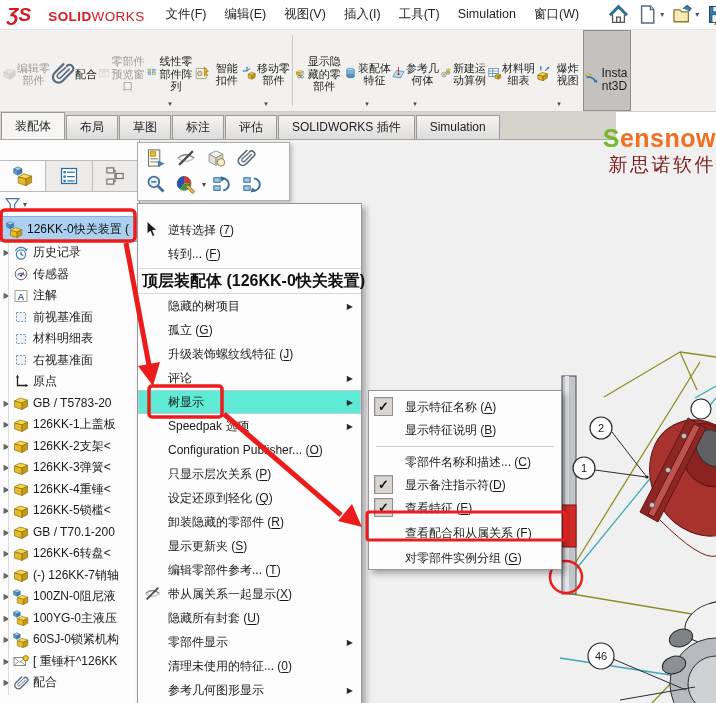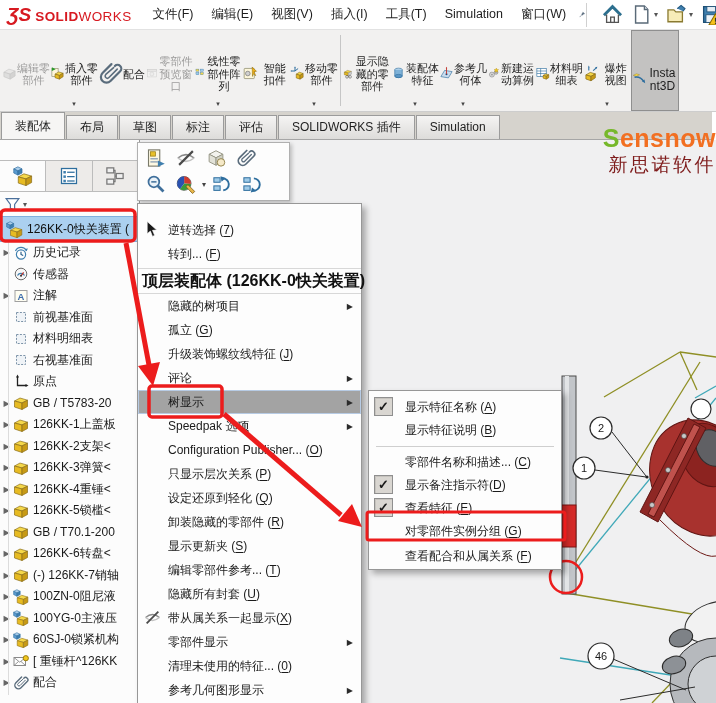--- a/index.html
+++ b/index.html
@@ -3,21 +3,21 @@
 <meta charset="utf-8">
 <style>
   html,body{margin:0;padding:0;background:#fff}
   #app{position:relative;width:716px;height:703px;overflow:hidden;font-family:"Liberation Sans",sans-serif;background:#fff;user-select:none}
   .ic{display:inline-block;line-height:0}
   .ic svg{width:100%;height:100%}
 
   
   #menubar{position:absolute;left:0;top:0;width:716px;height:30px;background:#fff;border-bottom:1px solid #e2e2e2;display:flex;align-items:center;box-sizing:border-box}
   .logo{display:flex;align-items:baseline;margin-left:7px;white-space:nowrap}
-  .logo-glyph{font-weight:bold;font-style:italic;font-size:19px;margin-right:4px}
+  .logo-glyph{font-weight:bold;font-style:italic;font-size:19px;margin-right:17px}
   .logo-solid{font-weight:bold;font-size:13.5px;letter-spacing:.4px}
   .logo-works{font-weight:normal;font-size:13.5px;letter-spacing:.4px}
   #menus{display:flex;margin-left:12px}
   .menu-item{padding:0 9px;font-size:12.5px;color:#1e1e1e;line-height:29px;white-space:nowrap}
   #pin{width:17px;height:17px;margin-left:4px}
   #mb-spacer{flex:1}
   #mb-sep{width:1px;height:24px;background:#d0d0d0;margin-right:12px}
   .mb-btn{display:flex;align-items:center;margin:0 4px}
   .mb-btn .ic{width:21px;height:21px}
   .mb-caret{font-size:8px;color:#555;margin-left:2px}
@@ -28,21 +28,21 @@
   .rbtn{width:48px;display:flex;flex-direction:row;align-items:center;padding-top:5px;position:relative;flex:none;box-sizing:border-box}
   .rbtn .ic{width:25px;height:25px}
   .rlabel{font-size:11px;line-height:12.5px;text-align:center;color:#1e1e1e;margin-top:2px;word-break:break-all}
   .rbtn.disabled{opacity:.42}
   .rcaret{position:absolute;bottom:3px;left:50%;transform:translateX(-50%);font-size:7px;color:#444}
   .ribbon-sep{width:1px;background:#c6c6c6;margin:5px 2px;flex:none}
   .rbtn.active{background:#c3c2c1;border:1px solid #8f8f8f;width:48px;justify-content:center;padding-top:16px}
   .rbtn.active .rlabel{font-size:12px}
 
   
-  #cmdtabs{position:absolute;left:0;top:112px;width:712px;height:28px;background:#d6d3cd;border-bottom:1px solid #a6a6a6;display:flex;align-items:flex-end;padding-left:1px;box-sizing:border-box}
+  #cmdtabs{position:absolute;left:0;top:112px;width:616px;height:28px;background:#d6d3cd;border-bottom:1px solid #a6a6a6;display:flex;align-items:flex-end;padding-left:1px;box-sizing:border-box}
   .tab{height:23px;line-height:23px;padding:0 13px;font-size:12px;background:linear-gradient(#f5f4f3,#dddcda);border:1px solid #9b9b9b;border-bottom:none;margin-right:1px;color:#1e1e1e;white-space:nowrap}
   .tab.active{background:#f6f5f4;height:26px;line-height:26px}
 
   
   #workspace{position:absolute;left:0;top:140px;width:716px;height:563px;background:#f0f0f1}
   #gfx{position:absolute;left:0;top:0}
   .olive{stroke:#8f8f25;stroke-width:1.3;fill:none}
   .cyan{stroke:#3fa8b8;stroke-width:1.3;fill:none}
   .leader{stroke:#2b2b2b;stroke-width:1;fill:none}
   .balloon{fill:#fff;stroke:#2b2b2b;stroke-width:1.2}
@@ -73,21 +73,21 @@
   #minitb{position:absolute;left:137px;top:2px;width:153px;height:59px;background:#fdfdfd;border:1px solid #b0b0b0;box-shadow:2px 2px 4px rgba(0,0,0,.22);padding:2px 3px;box-sizing:border-box;z-index:4}
   .mtrow{display:flex;align-items:center;height:26px}
   .mtrow .ic{width:20px;height:20px;margin:0 5px}
   .mt-caret{font-size:8px;color:#444;margin:0 1px}
 
   
   #cmenu{position:absolute;left:137px;top:63px;width:225px;height:502px;background:#fdfdfd;border:1px solid #979797;box-shadow:4px 4px 6px rgba(0,0,0,.3);padding-top:14px;box-sizing:border-box;z-index:5}
   .cm-item{height:24px;display:flex;align-items:center;padding-left:30px;font-size:12px;color:#1b1b1b;position:relative;white-space:nowrap}
   .cm-item .mi{position:absolute;left:6px;top:3px;width:17px;height:17px}
   .cm-item .sarr{position:absolute;right:8px;font-size:8px;color:#2b2b2b}
-  .cm-item.hl{background:#a3a3a3;box-shadow:inset 0 0 0 1px #b7cbe4}
+  .cm-item.hl{background:#5eead4;box-shadow:inset 0 0 0 1px #b7cbe4}
   .cm-header{height:24px;line-height:24px;font-weight:bold;font-size:16px;color:#111;padding-left:4px;border-top:1px solid #d8d8d8;border-bottom:1px solid #d8d8d8;margin-top:2px;white-space:nowrap}
   u{text-underline-offset:2px}
 
   
   #smenu{position:absolute;left:368px;top:250px;width:194px;height:180px;background:#fdfdfd;border:1px solid #979797;box-shadow:4px 4px 6px rgba(0,0,0,.3);padding-top:5px;box-sizing:border-box;z-index:6}
   .sm-item{height:23px;display:flex;align-items:center;font-size:12px;color:#1b1b1b;padding-left:36px;position:relative;white-space:nowrap}
   .sm-item.big{height:27px}
   .chk{position:absolute;left:5px;top:1px;width:19px;height:19px;background:#d9d6d1;border:1px solid #8f8f8f;box-shadow:inset 1px 1px 0 #c6c3be;display:flex;align-items:center;justify-content:center;font-size:13px;font-weight:bold;color:#1a1a1a;box-sizing:border-box}
   .sm-sep{height:1px;background:#cfcfcf;margin:4px 7px}
 
@@ -157,31 +157,20 @@
   <div id="ribbon">
       <div class="rbtn disabled">
         <span class="ic"><svg viewBox="0 0 24 24">
             <polygon points="3,10 11,5 21,8 13,13" fill="#d8d8d8" stroke="#8a8a8a"></polygon>
             <polygon points="3,10 13,13 13,21 3,17" fill="#c4c4c4" stroke="#8a8a8a"></polygon>
             <polygon points="13,13 21,8 21,16 13,21" fill="#ababab" stroke="#8a8a8a"></polygon>
           </svg></span>
         <div class="rlabel">编辑零部件</div>
       </div>
       <div class="rbtn">
-        <span class="ic"><svg viewBox="0 0 24 24">
-            <rect x="3" y="4" width="10" height="13" fill="#fdf6da" stroke="#8a8a6a"></rect>
-            <path d="M3 2 L9 5 L3 8 Z" fill="#2a9a2a"></path>
-            <polygon points="8,13 14,9.5 21,11.5 15,15" fill="#f5d84a" stroke="#8a6d1a"></polygon>
-            <polygon points="8,13 15,15 15,21 8,18.6" fill="#e7bb22" stroke="#8a6d1a"></polygon>
-            <polygon points="15,15 21,11.5 21,17 15,21" fill="#c79a15" stroke="#8a6d1a"></polygon>
-          </svg></span>
-        <div class="rlabel">插入零部件</div>
-        <div class="rcaret">▾</div>
-      </div>
-      <div class="rbtn">
         <span class="ic"><svg viewBox="0 0 16 16">
             <path d="M10.8 3.2 a2.4 2.4 0 0 1 3.4 3.4 L8 12.8 a3.6 3.6 0 0 1 -5.1 -5.1 L8.6 2" fill="none" stroke="#5a6c7c" stroke-width="1.4" stroke-linecap="round"></path>
             <path d="M12.3 5.2 L7 10.6 a1.4 1.4 0 0 1 -2 -2 L10 4.2" fill="none" stroke="#5a6c7c" stroke-width="1" stroke-linecap="round"></path>
           </svg></span>
         <div class="rlabel">配合</div>
       </div>
       <div class="rbtn disabled">
         <span class="ic"><svg viewBox="0 0 24 24">
             <rect x="3" y="4" width="18" height="15" fill="#f4f4f4" stroke="#9a9a9a"></rect>
             <rect x="3" y="4" width="18" height="3.5" fill="#d8d8d8" stroke="#9a9a9a"></rect>
@@ -730,31 +719,31 @@
         <div class="cm-item">
           <span>卸装隐藏的零部件 (<u>R</u>)</span>
         </div>
         <div class="cm-item">
           <span>显示更新夹 (<u>S</u>)</span>
         </div>
         <div class="cm-item">
           <span>编辑零部件参考... (<u>T</u>)</span>
         </div>
         <div class="cm-item">
-          <span>隐藏所有封套 (<u>U</u>)</span>
-        </div>
-        <div class="cm-item">
           <span class="mi ic"><svg viewBox="0 0 16 16">
               <path d="M1.5 8 Q8 2.5 14.5 8" fill="none" stroke="#8a8a8a" stroke-width="1.3"></path>
               <path d="M1.5 8 Q8 13.5 14.5 8" fill="none" stroke="#c2c2c2" stroke-width="1.3"></path>
               <line x1="2.5" y1="13.5" x2="13.5" y2="2.5" stroke="#4a4a4a" stroke-width="1.7"></line>
             </svg></span>
           <span>带从属关系一起显示(<u>X</u>)</span>
         </div>
         <div class="cm-item">
+          <span>隐藏所有封套 (<u>U</u>)</span>
+        </div>
+        <div class="cm-item">
           <span>零部件显示</span>
           <span class="sarr">▶</span>
         </div>
         <div class="cm-item">
           <span>清理未使用的特征... (<u>0</u>)</span>
         </div>
         <div class="cm-item">
           <span>参考几何图形显示</span>
           <span class="sarr">▶</span>
         </div>
@@ -773,25 +762,25 @@
           <span>零部件名称和描述... (<u>C</u>)</span>
         </div>
         <div class="sm-item">
           <span class="chk">✓</span>
           <span>显示备注指示符(<u>D</u>)</span>
         </div>
         <div class="sm-item">
           <span class="chk">✓</span>
           <span>查看特征 (<u>E</u>)</span>
         </div>
+        <div class="sm-item big">
+          <span>查看配合和从属关系 (<u>F</u>)</span>
+        </div>
         <div class="sm-item">
           <span>对零部件实例分组 (<u>G</u>)</span>
-        </div>
-        <div class="sm-item big">
-          <span>查看配合和从属关系 (<u>F</u>)</span>
         </div>
       </div>
   </div>
 
   <div id="brand-overlay">
     <div id="brand-latin"><span id="brand-first" style="color: rgb(118, 184, 42);">S</span><span id="brand-rest" style="color: rgb(242, 111, 33);">ensnow</span></div>
     <div id="brand-sub" style="color: #7f1d1d;">新思诺软件</div>
   </div>
 
   <svg id="anno" width="716" height="703" viewBox="0 0 716 703">

